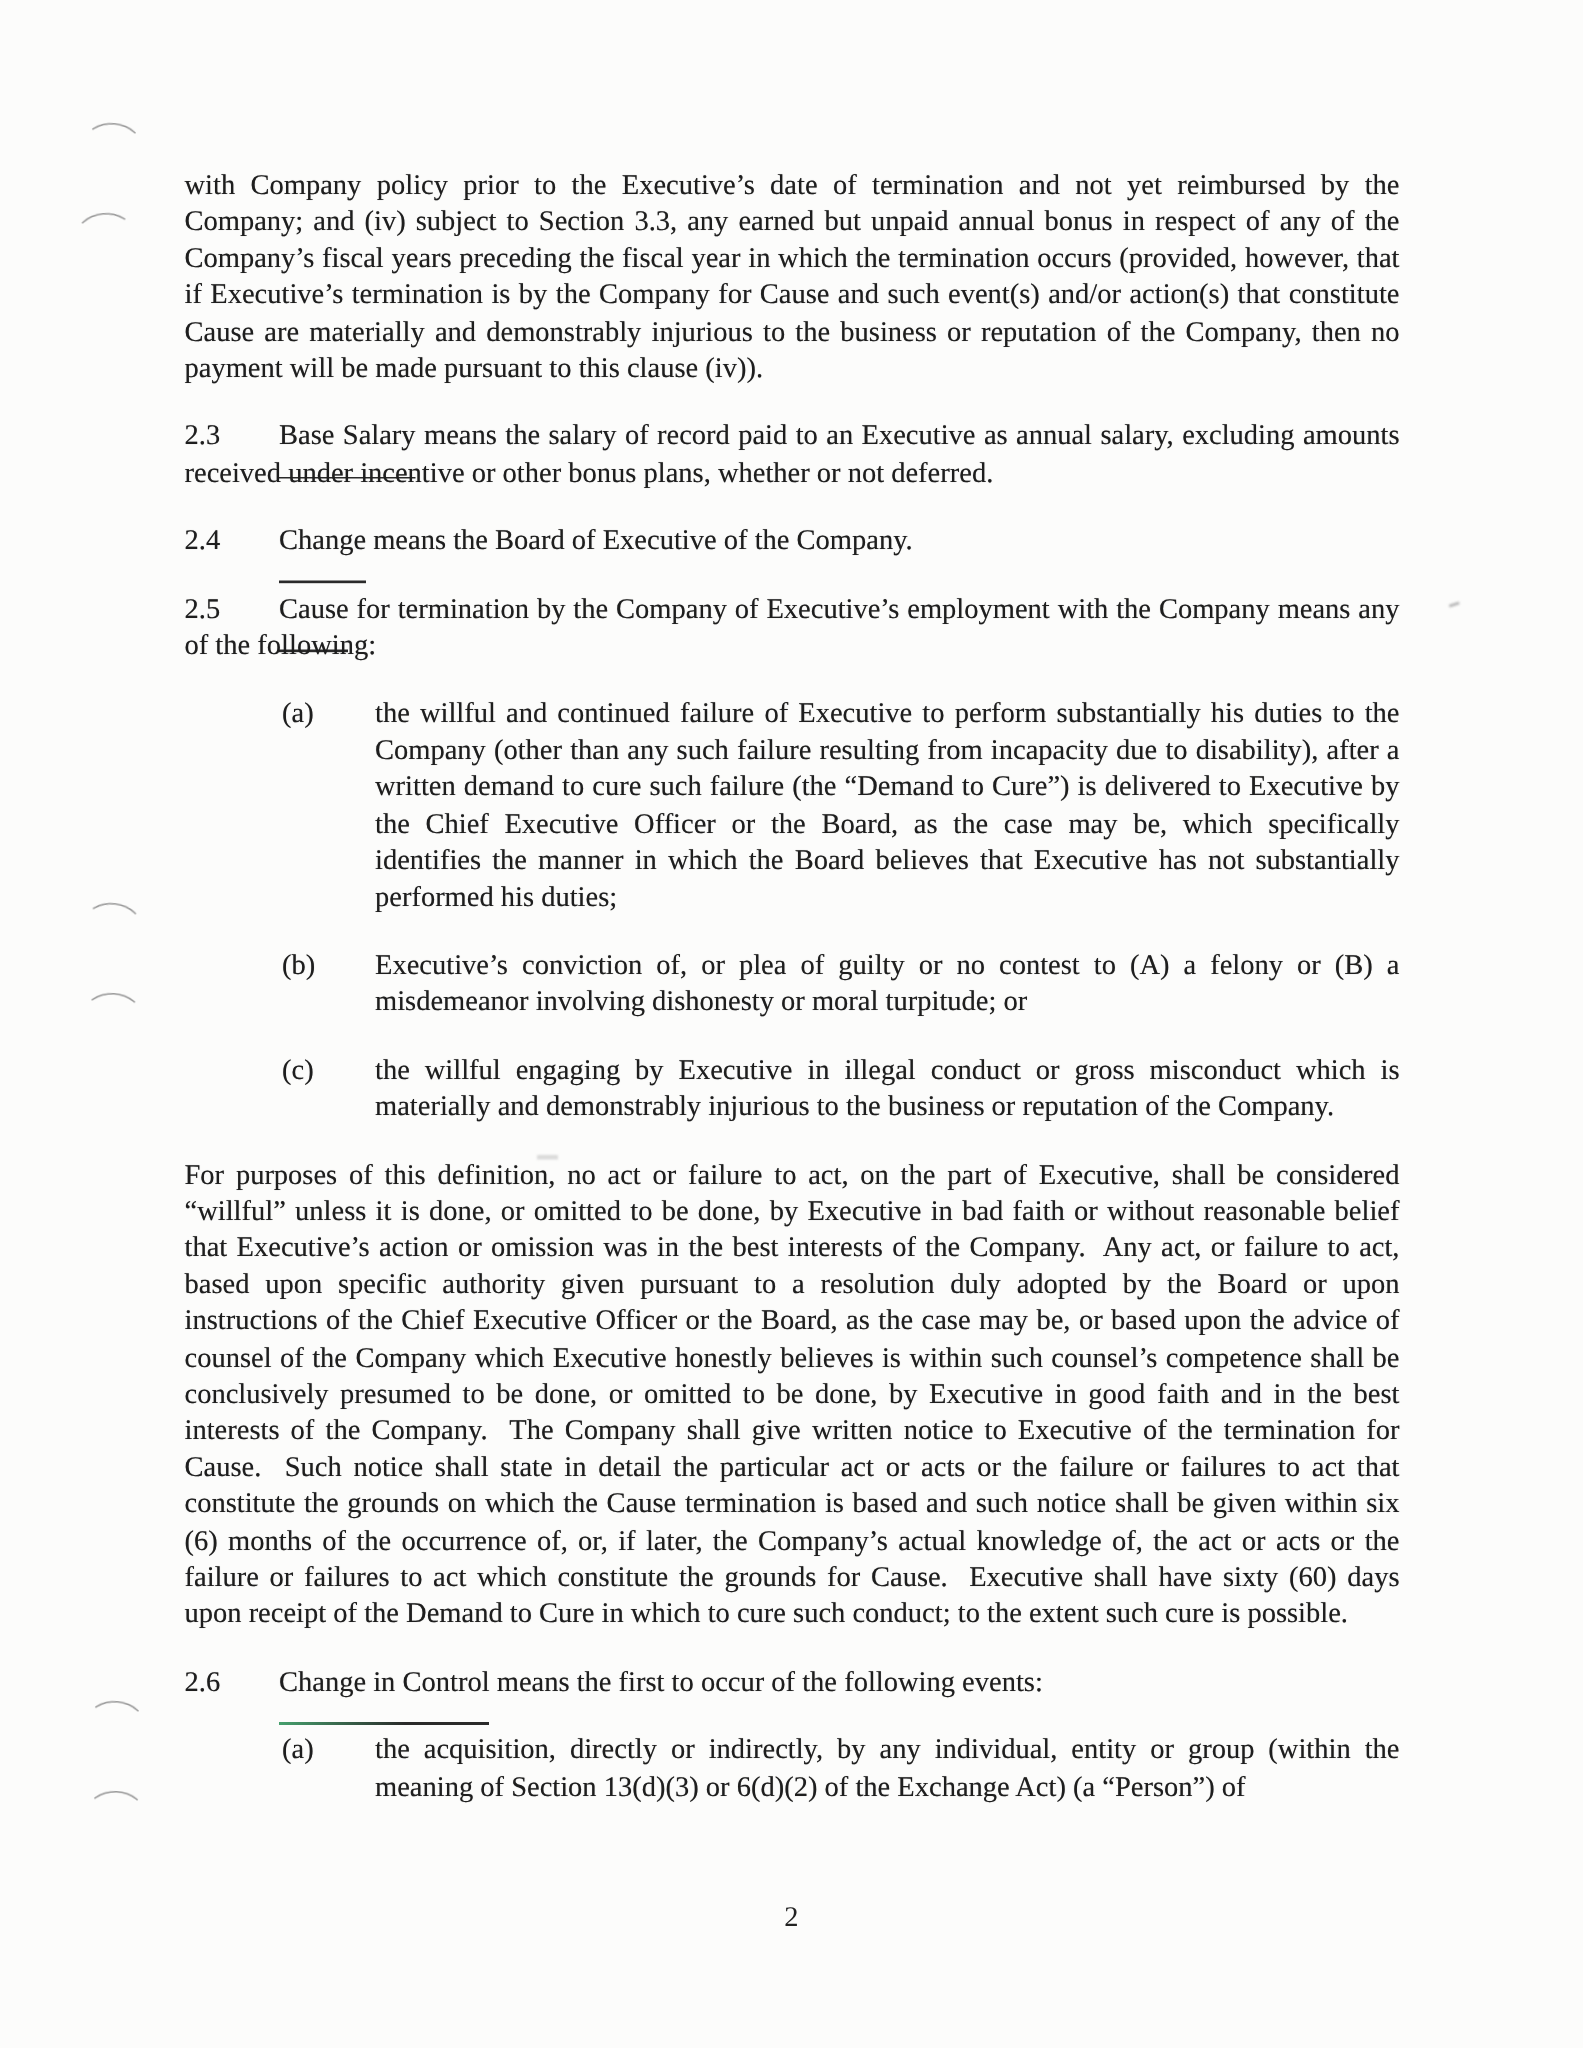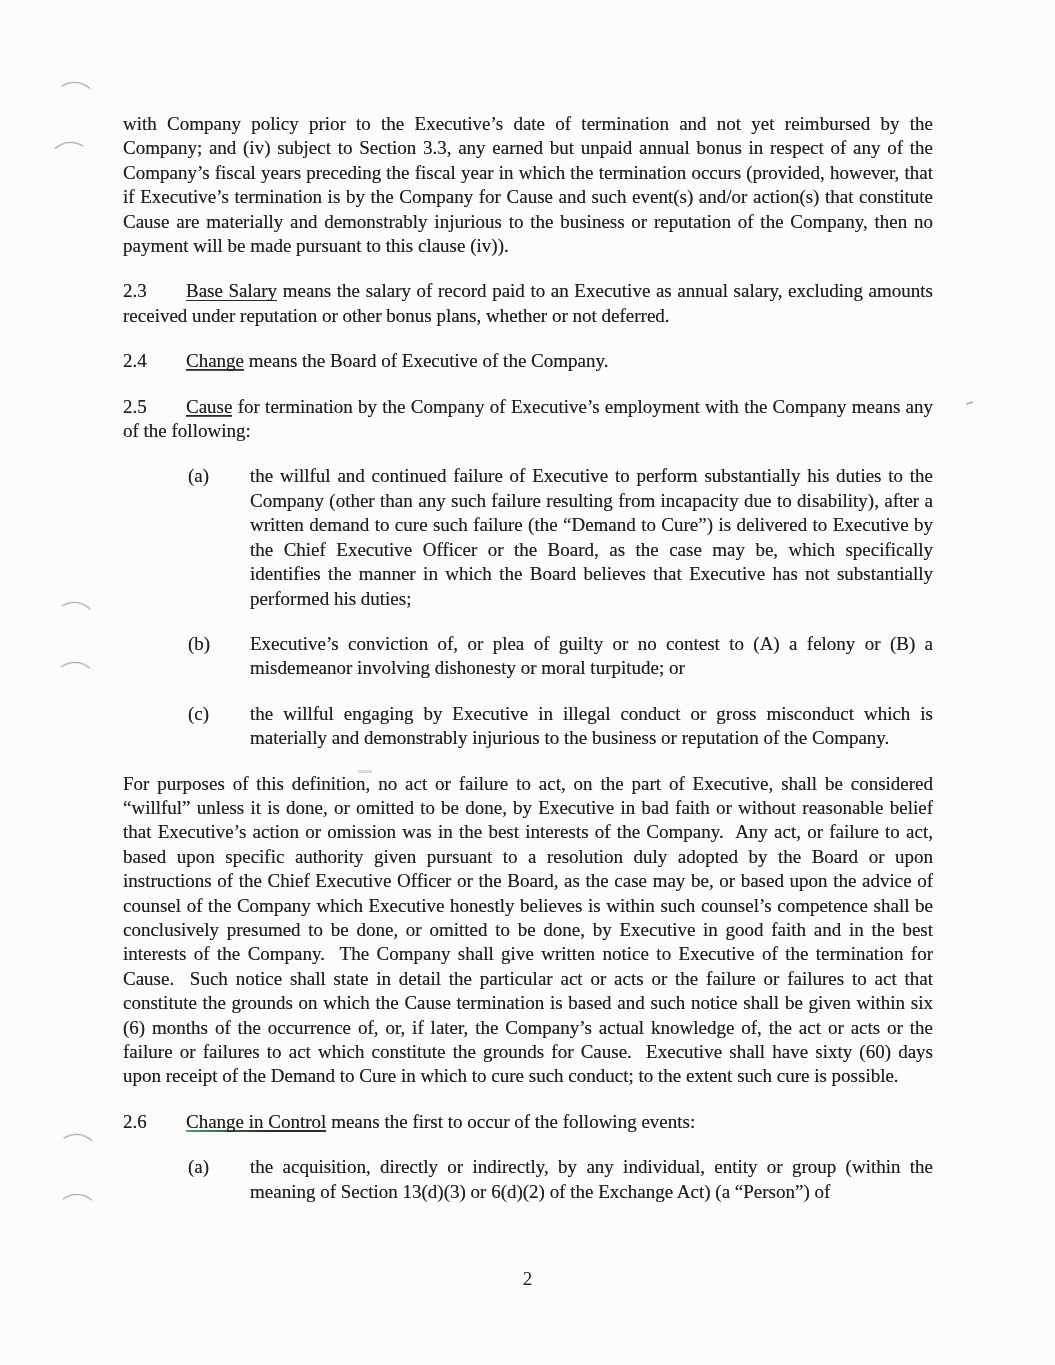--- a/index.html
+++ b/index.html
@@ -27,21 +27,21 @@
   }
   .secnum {
     display: inline-block;
     width: 63px;
   }
   .term {
     background-repeat: no-repeat;
     background-position: 0 100%;
     background-size: 100% 1.8px;
     background-image: linear-gradient(#2a2a2a, #2a2a2a);
-    padding-bottom: 0;
+    padding-bottom: 18px;
   }
   .subitem {
     display: flex;
     margin: 0 0 21px 0;
   }
   .sublabel {
     flex: none;
     width: 62px;
     margin-left: 65px;
   }
@@ -83,21 +83,21 @@
   <div class="arc" style="left:55px; top:602px; transform:rotate(7deg);"></div>
   <div class="arc" style="left:55px; top:662px; transform:rotate(3deg);"></div>
   <div class="arc" style="left:57px; top:1134px; transform:rotate(5deg);"></div>
   <div class="arc" style="left:57px; top:1194px; transform:rotate(2deg);"></div>
 
   <div class="speck" style="left:966px; top:402px; width:7px; height:2px; transform:rotate(-18deg);"></div>
   <div class="speck" style="left:358px; top:770px; width:14px; height:3px; opacity:.5;"></div>
 
   <div id="doc-body">
       <p class="para">with Company policy prior to the Executive’s date of termination and not yet reimbursed by the Company; and (iv) subject to Section 3.3, any earned but unpaid annual bonus in respect of any of the Company’s fiscal years preceding the fiscal year in which the termination occurs (provided, however, that if Executive’s termination is by the Company for Cause and such event(s) and/or action(s) that constitute Cause are materially and demonstrably injurious to the business or reputation of the Company, then no payment will be made pursuant to this clause (iv)).</p>
-      <p class="para"><span class="secnum">2.3</span><span class="term">Base Salary</span><span> means the salary of record paid to an Executive as annual salary, excluding amounts received under reputation or other bonus plans, whether or not deferred.</span></p>
+      <p class="para"><span class="secnum">2.3</span><span class="term">Base Salary</span><span> means the salary of record paid to an Executive as annual salary, excluding amounts received under incentive or other bonus plans, whether or not deferred.</span></p>
       <p class="para"><span class="secnum">2.4</span><span class="term">Change</span><span> means the Board of Executive of the Company.</span></p>
       <p class="para"><span class="secnum">2.5</span><span class="term">Cause</span><span> for termination by the Company of Executive’s employment with the Company means any of the following:</span></p>
       <div class="subitem">
         <span class="sublabel">(a)</span>
         <div class="subtext">the willful and continued failure of Executive to perform substantially his duties to the Company (other than any such failure resulting from incapacity due to disability), after a written demand to cure such failure (the “Demand to Cure”) is delivered to Executive by the Chief Executive Officer or the Board, as the case may be, which specifically identifies the manner in which the Board believes that Executive has not substantially performed his duties;</div>
       </div>
       <div class="subitem">
         <span class="sublabel">(b)</span>
         <div class="subtext">Executive’s conviction of, or plea of guilty or no contest to (A) a felony or (B) a misdemeanor involving dishonesty or moral turpitude; or</div>
       </div>

